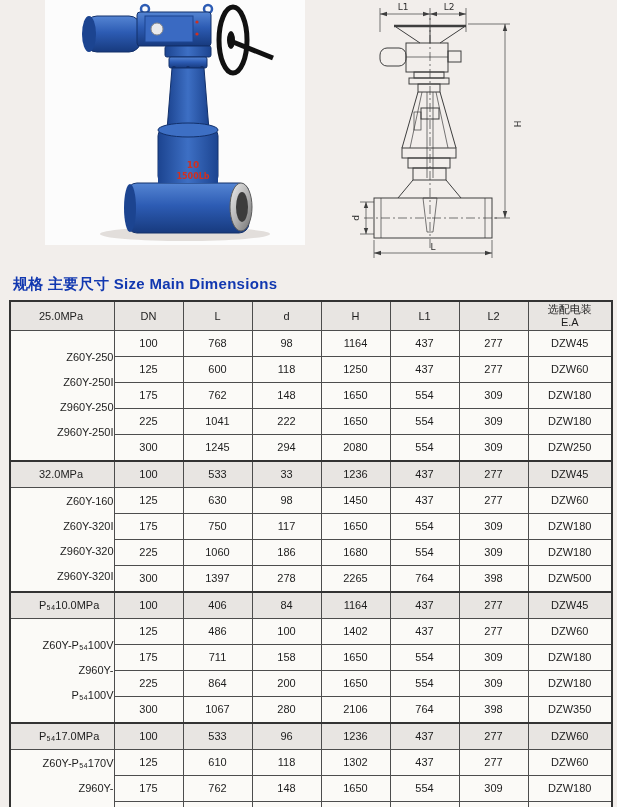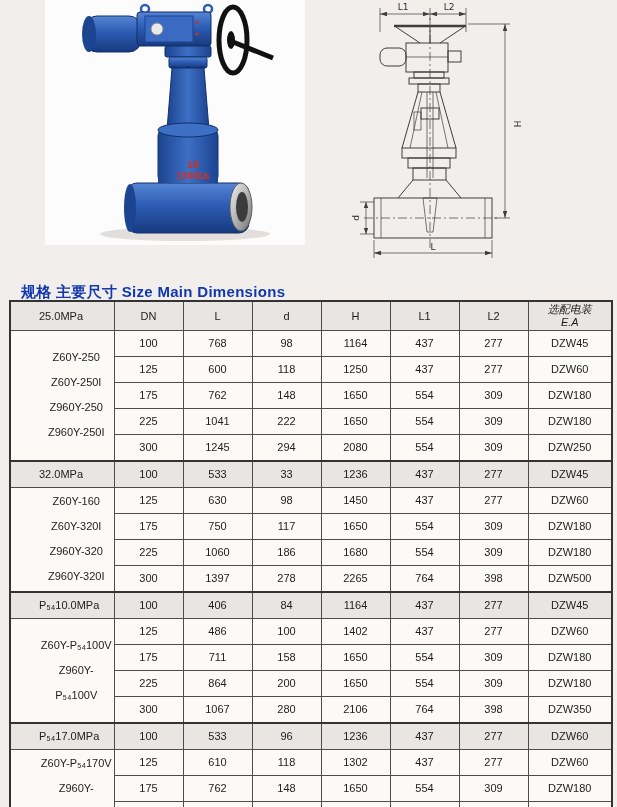--- a/index.html
+++ b/index.html
@@ -11,41 +11,41 @@
     color:#1d1d1d;
   }
   
   .photo-wrap{position:absolute;left:45px;top:0;width:280px;height:245px;}
   .drawing-wrap{position:absolute;left:338px;top:0;width:279px;height:268px;}
   svg text{font-family:"DejaVu Sans",sans-serif;}
   
   .heading{
     position:absolute;left:9px;top:271px;
     font-size:15px;font-weight:bold;color:#1238b0;
-    letter-spacing:.3px;margin:12px;
+    letter-spacing:.3px;margin:4px;
   }
   
   .tbl-wrap{position:absolute;left:9px;top:300px;width:602px;}
   table{border-collapse:collapse;table-layout:fixed;width:602px;font-size:11px;}
   col.c-model{width:104px;}
   col.c-num{width:69px;}
   col.c-ea{width:84px;}
   th,td{
     border:1px solid #4d4d4d;
     text-align:center;vertical-align:middle;
     padding:0;height:25px;font-weight:normal;
     background:#fbfaf7;color:#1d1d1d;
   }
   thead tr{height:29px;}
   tr.section th, tr.section td{background:#e8e5e2;}
   tr.section{border-top:2px solid #333;}
   th.label-cell{text-align:left;padding-left:28px;font-weight:normal;}
-  td.models{text-align:center;padding-left:28px;}
+  td.models{text-align:right;padding-left:28px;}
   td.models div{line-height:25px;}
-  th[data-name="header-ea-cell"] div{line-height:13px;font-style:italic;}
+  th[data-name="header-ea-cell"] div{line-height:13px;}
   table{border:2px solid #333;}
 </style>
 </head>
 <body>
 
 <div class="photo-wrap" data-name="valve-photo">
   <svg width="260" height="245" viewBox="0 0 260 245" data-name="valve-photo-image">
     <defs>
       <linearGradient id="blu" x1="0" y1="0" x2="0" y2="1">
         <stop offset="0" stop-color="#5585d3"></stop>

